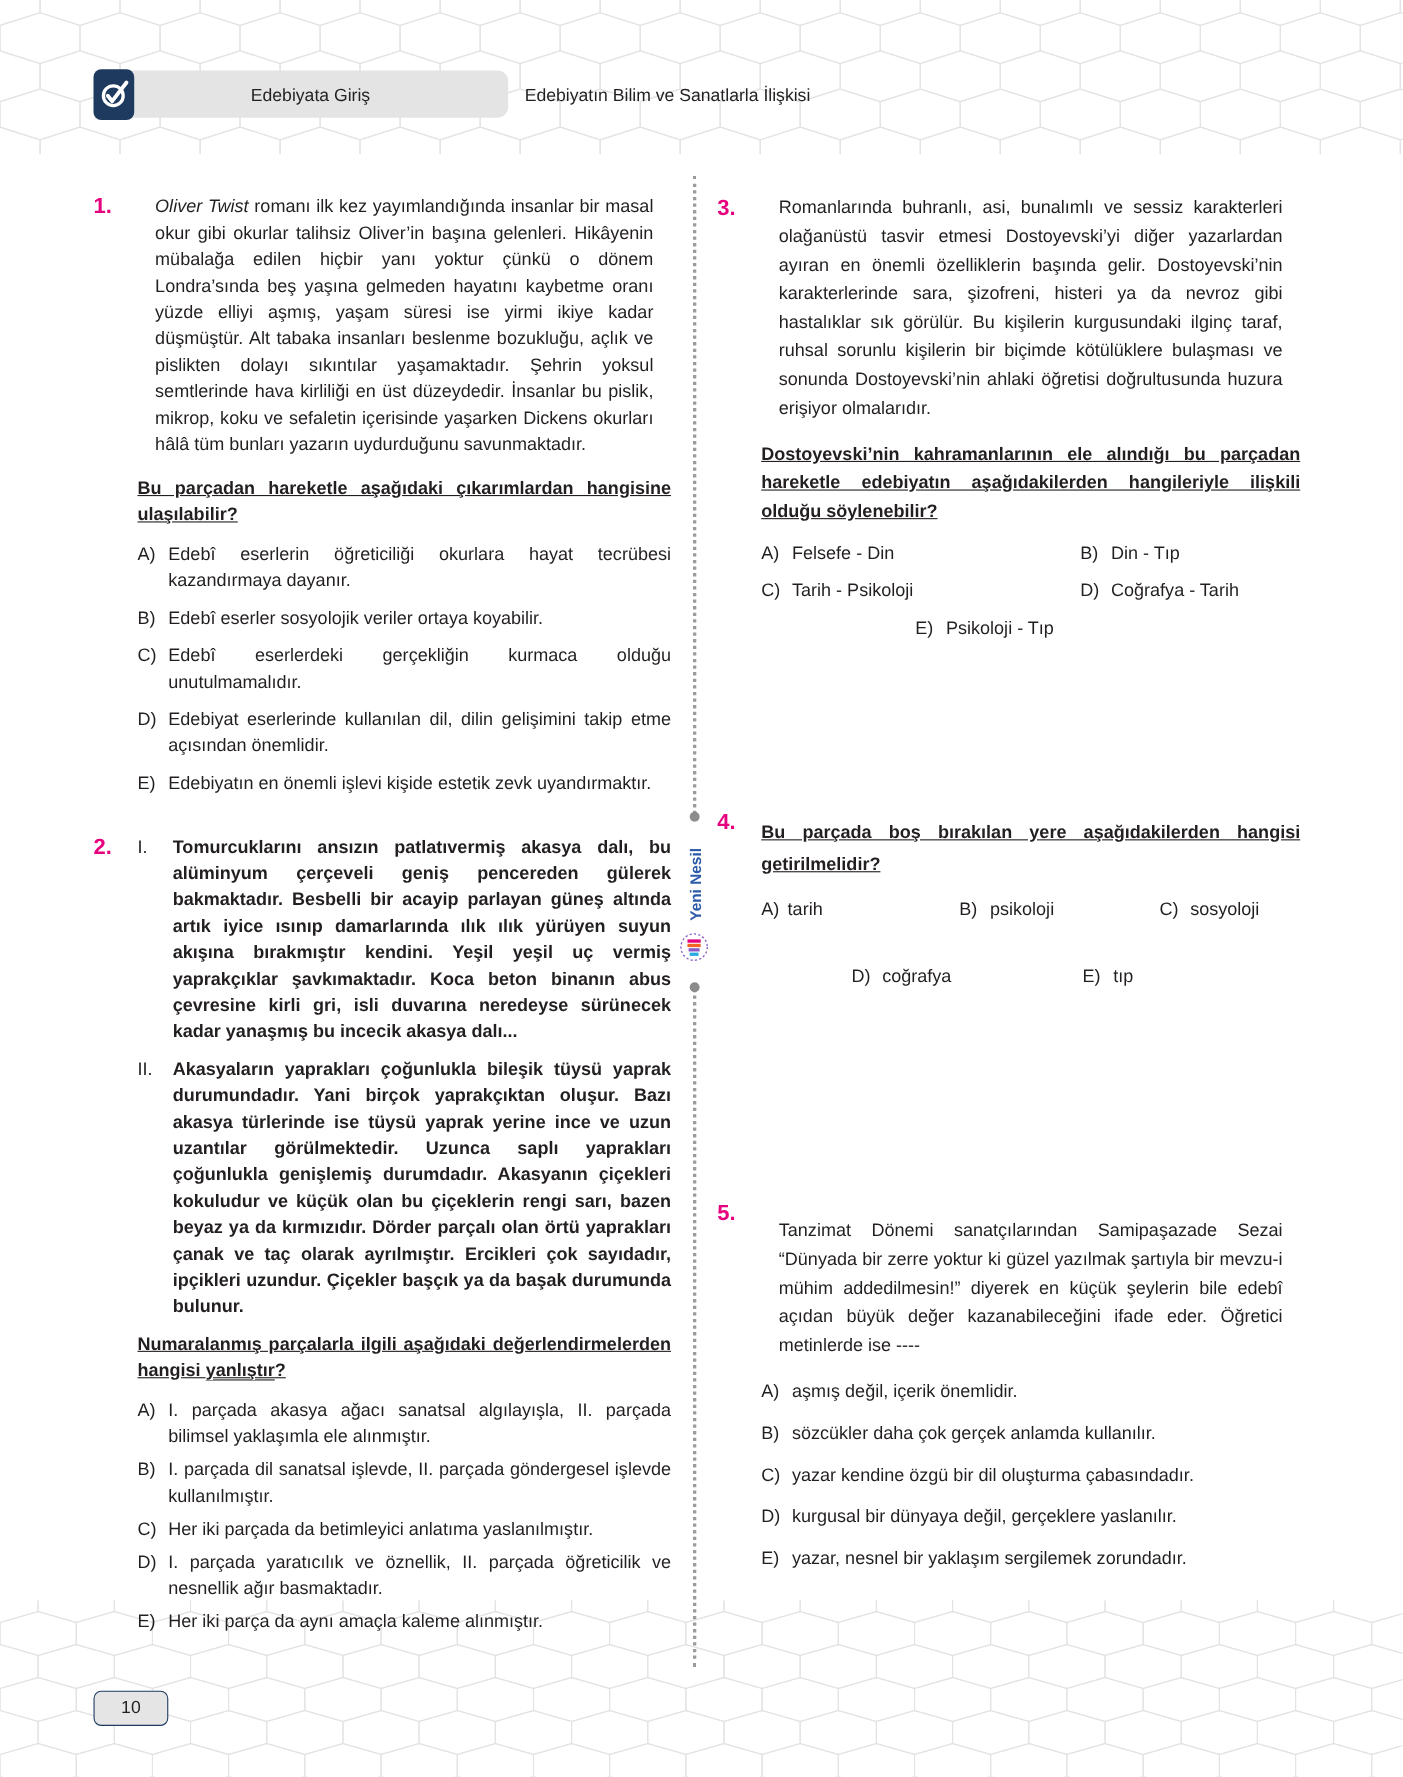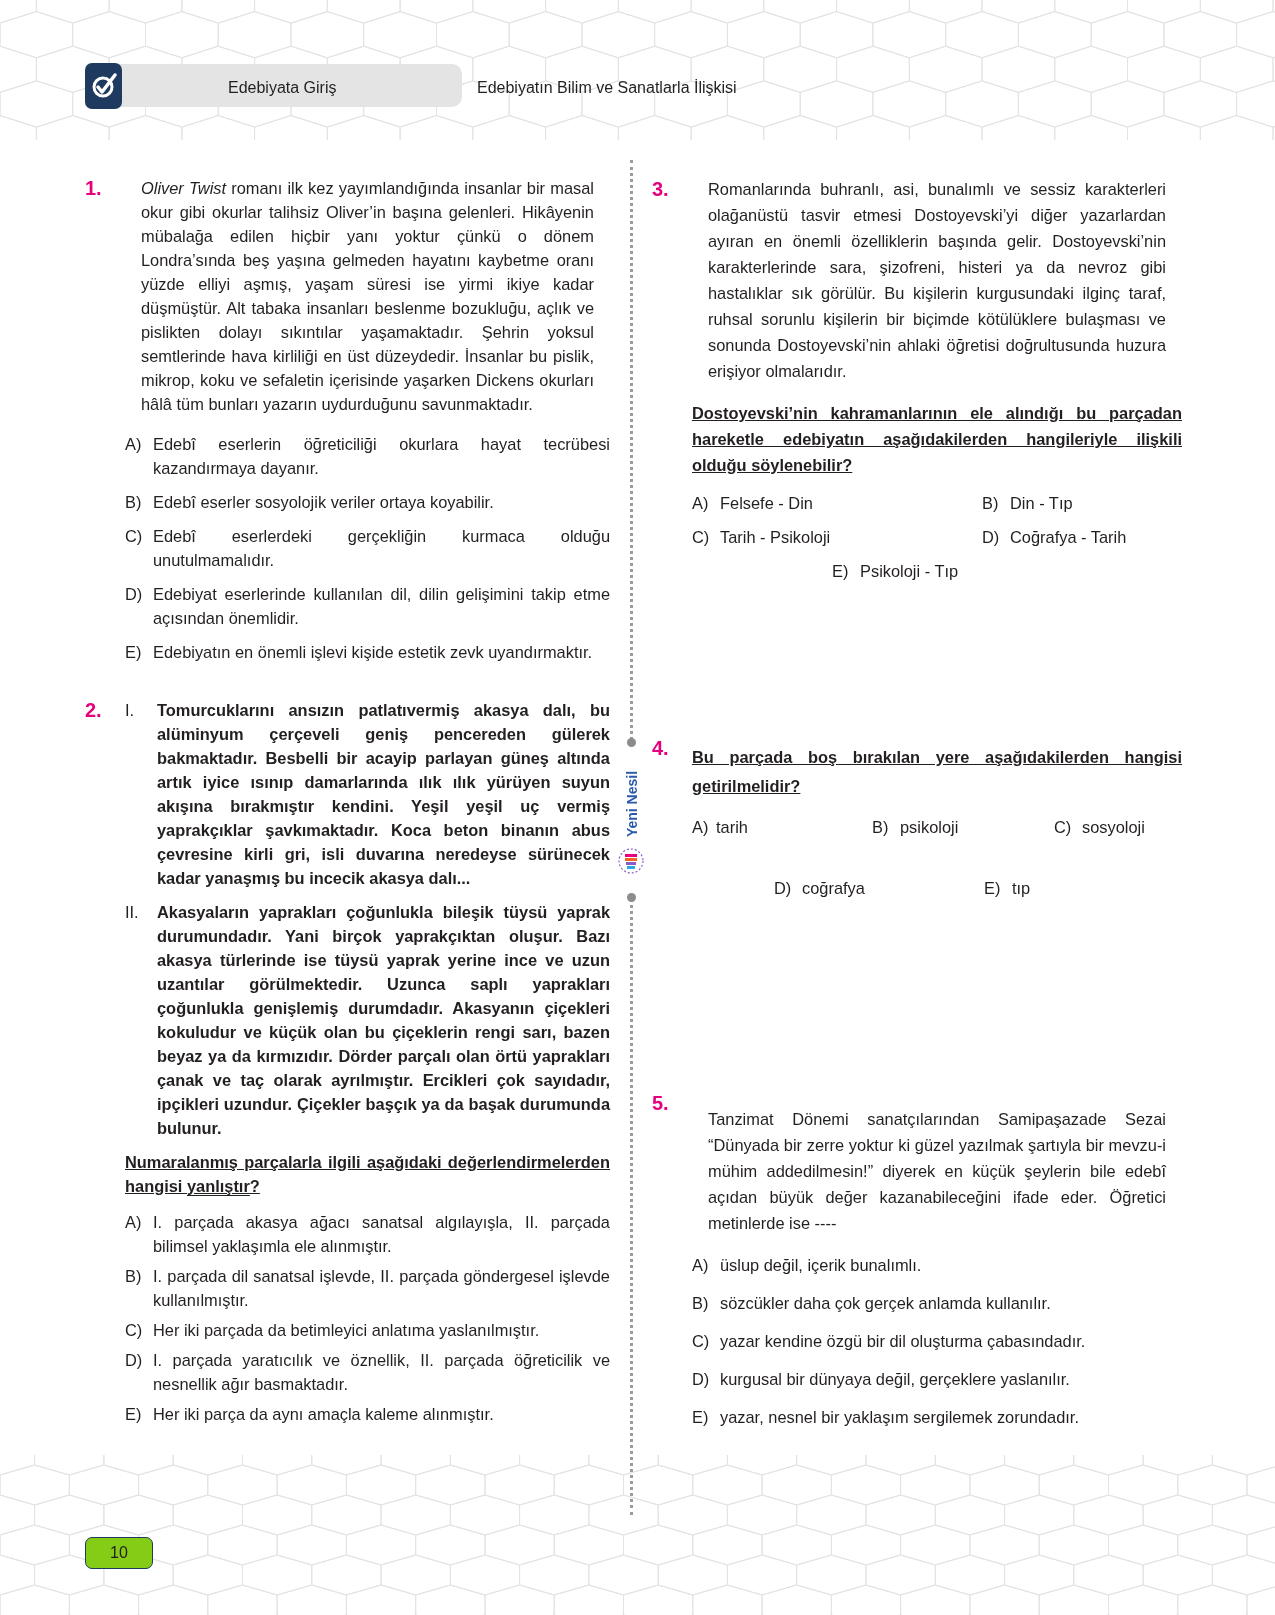--- a/index.html
+++ b/index.html
@@ -67,21 +67,21 @@
   u.ul { text-decoration: underline; text-underline-offset: 3px; }
 
   .grid2 { display: grid; grid-template-columns: 290px 240px; row-gap: 8px; }
   .grid2 .opt { margin: 0; }
   .centered-opt { margin-left: 140px; margin-top: 8px; }
   .row3 { display: grid; grid-template-columns: 180px 182px 150px; }
   .row2c { display: grid; grid-template-columns: 210px 150px; margin-left: 82px; margin-top: 22px; }
 
   .page-num {
     position: absolute; left: 85px; top: 1537px; width: 66px; height: 30px;
-    border: 1.5px solid #1e3a5f; border-radius: 7px; background: #84cc16;
+    border: 1.5px solid #1e3a5f; border-radius: 7px; background: #e5e5e5;
     display: flex; align-items: center; justify-content: center; font-size: 16px;
   }
 </style>
 </head>
 <body>
 
 <svg class="hexbg top" viewBox="0 0 1275 140" preserveAspectRatio="none">
   <g stroke="#e3e3e3" stroke-width="1" fill="none" id="hexTop">
       <polygon points="0.0,-46.2 0.0,-23.1 -36.4,-11.6 -72.7,-23.1 -72.7,-46.2 -36.4,-57.8"></polygon>
       <polygon points="72.7,-46.2 72.7,-23.1 36.4,-11.6 -0.0,-23.1 -0.0,-46.2 36.4,-57.8"></polygon>
@@ -413,20 +413,21 @@
   <rect x="8" y="12" width="12" height="3" fill="#f26522"></rect>
   <rect x="9" y="16" width="10" height="3" fill="#8a5cc8"></rect>
   <rect x="10" y="20" width="8" height="3" fill="#29abe2"></rect>
 </svg>
 
 <div class="col col-left">
 
   <div class="q">
     <div class="qnum">1.</div>
     <p class="para"><i>Oliver Twist</i><span> romanı ilk kez yayımlandığında insanlar bir masal okur gibi okurlar talihsiz Oliver’in başına gelenleri. Hikâyenin mübalağa edilen hiçbir yanı yoktur çünkü o dönem Londra’sında beş yaşına gelmeden hayatını kaybetme oranı yüzde elliyi aşmış, yaşam süresi ise yirmi ikiye kadar düşmüştür. Alt tabaka insanları beslenme bozukluğu, açlık ve pislikten dolayı sıkıntılar yaşamaktadır. Şehrin yoksul semtlerinde hava kirliliği en üst düzeydedir. İnsanlar bu pislik, mikrop, koku ve sefaletin içerisinde yaşarken Dickens okurları hâlâ tüm bunları yazarın uydurduğunu savunmaktadır.</span></p>
+    <p class="stem">Bu parçadan hareketle aşağıdaki çıkarımlardan hangisine ulaşılabilir?</p>
     <div class="opt">
         <span class="ol">A)</span>
         <span class="ot">Edebî eserlerin öğreticiliği okurlara hayat tecrübesi kazandırmaya dayanır.</span>
       </div>
     <div class="opt">
         <span class="ol">B)</span>
         <span class="ot">Edebî eserler sosyolojik veriler ortaya koyabilir.</span>
       </div>
     <div class="opt">
         <span class="ol">C)</span>
@@ -533,21 +534,21 @@
           <span class="ot">tıp</span>
         </div>
     </div>
   </div>
 
   <div class="q" style="position:absolute; top:930px; width:490px; line-height:26px">
     <div class="qnum">5.</div>
     <p class="para">Tanzimat Dönemi sanatçılarından Samipaşazade Sezai “Dünyada bir zerre yoktur ki güzel yazılmak şartıyla bir mevzu-i mühim addedilmesin!” diyerek en küçük şeylerin bile edebî açıdan büyük değer kazanabileceğini ifade eder. Öğretici metinlerde ise ----</p>
     <div class="opt" style="margin-bottom:12px">
         <span class="ol">A)</span>
-        <span class="ot">üslup değil, içerik bunalımlı.</span>
+        <span class="ot">aşmış değil, içerik önemlidir.</span>
       </div>
     <div class="opt" style="margin-bottom:12px">
         <span class="ol">B)</span>
         <span class="ot">sözcükler daha çok gerçek anlamda kullanılır.</span>
       </div>
     <div class="opt" style="margin-bottom:12px">
         <span class="ol">C)</span>
         <span class="ot">yazar kendine özgü bir dil oluşturma çabasındadır.</span>
       </div>
     <div class="opt" style="margin-bottom:12px">

